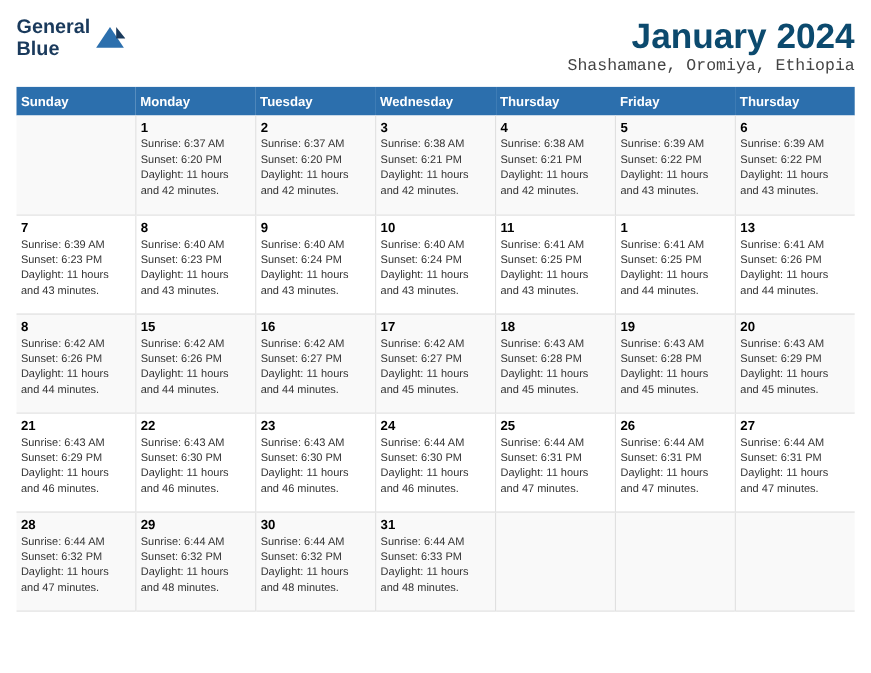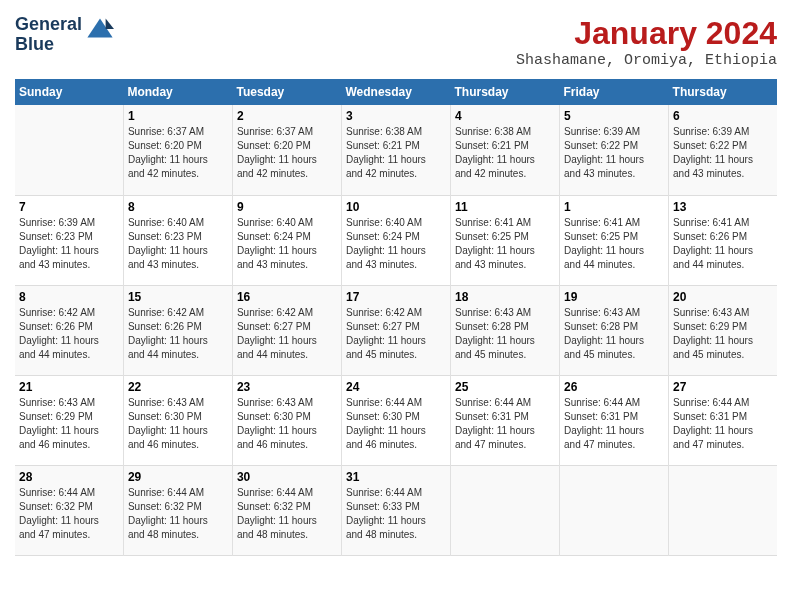--- a/index.html
+++ b/index.html
@@ -33,21 +33,21 @@
       width: 28px;
       height: 28px;
       margin-left: 4px;
     }
     .title-block {
       text-align: right;
     }
     .main-title {
       font-size: 32px;
       font-weight: bold;
-      color: #b91c1c;
+      color: #0c4a6e;
     }
     .subtitle {
       font-size: 15px;
       color: #444;
       font-family: Liberation Mono, monospace;
     }
     table {
       width: 100%;
       border-collapse: collapse;
       font-size: 11px;
@@ -92,21 +92,21 @@
     .week-row td {
       height: 90px;
     }
   </style>
 </head>
 <body>
 
 <div class="header">
   <div class="logo">
     <div>
-      <div style="display:flex;">
+      <div style="display:flex;align-items:center;">
         <div class="logo-text">
           <span>General</span><br><span>Blue</span>
         </div>
         <svg class="logo-icon" viewBox="0 0 40 40">
           <polygon points="20,5 38,32 2,32" fill="#2c6fad"></polygon>
           <polygon points="28,5 40,20 28,20" fill="#1a3a5c"></polygon>
         </svg>
       </div>
     </div>
   </div>

